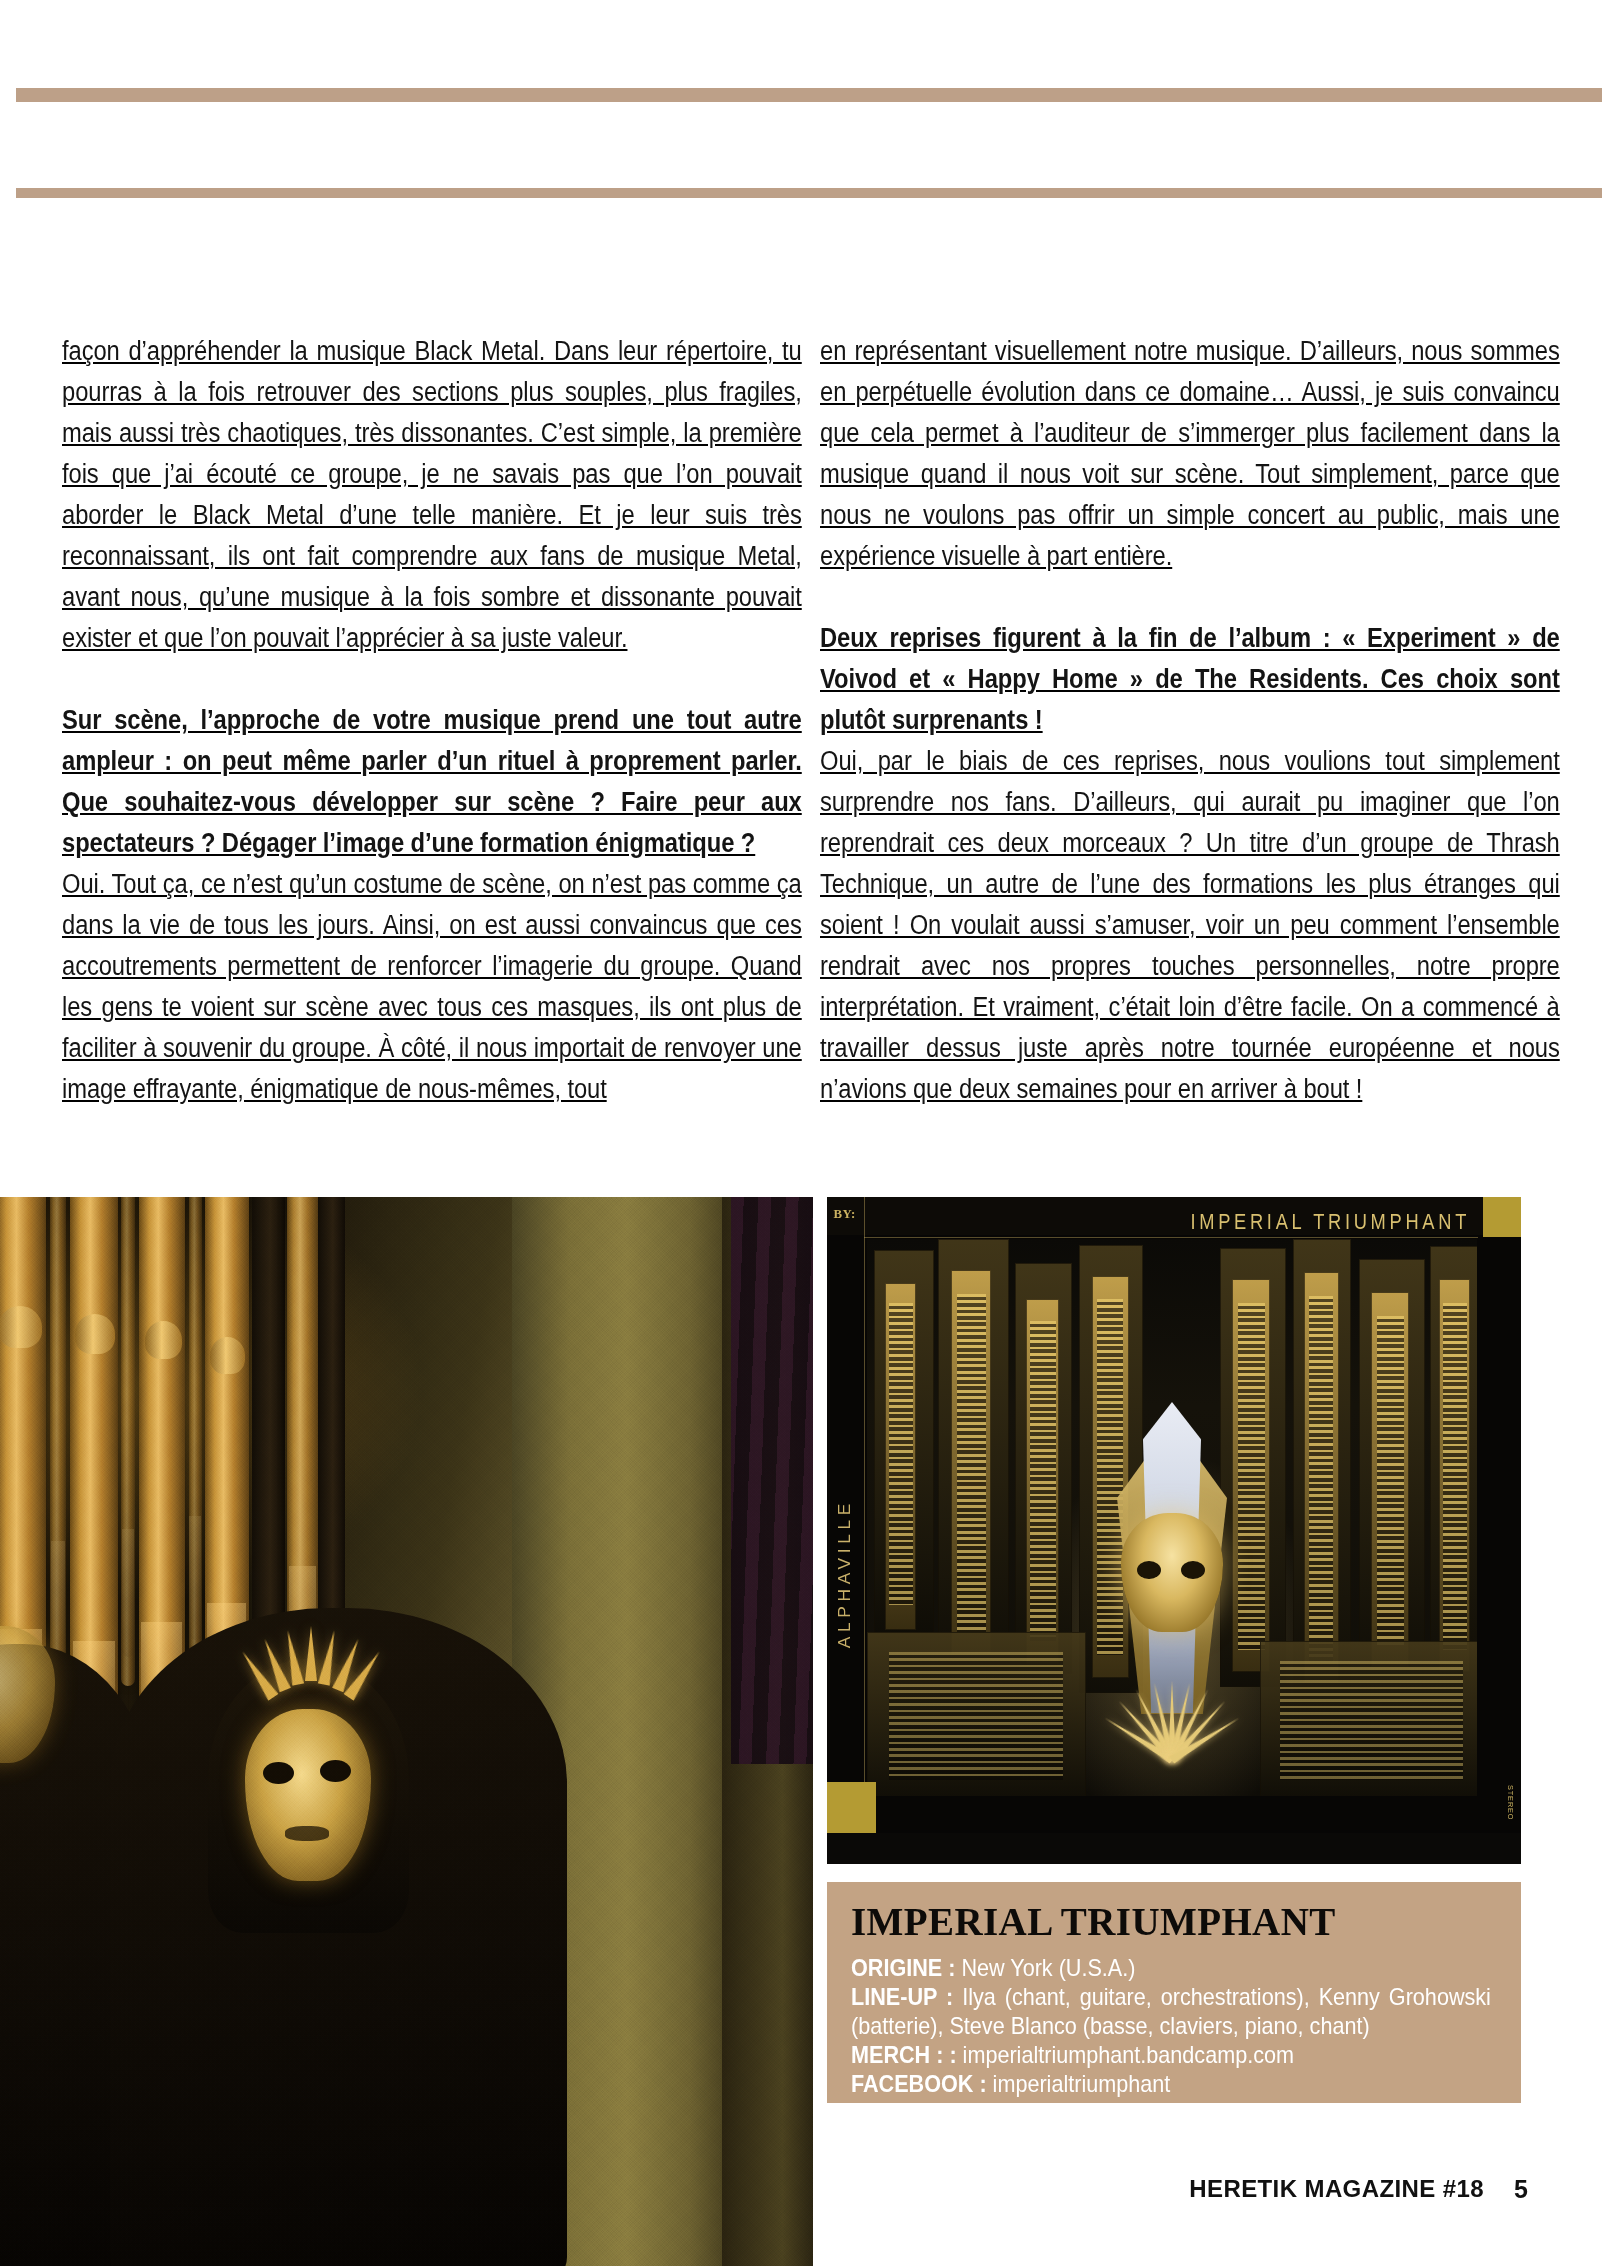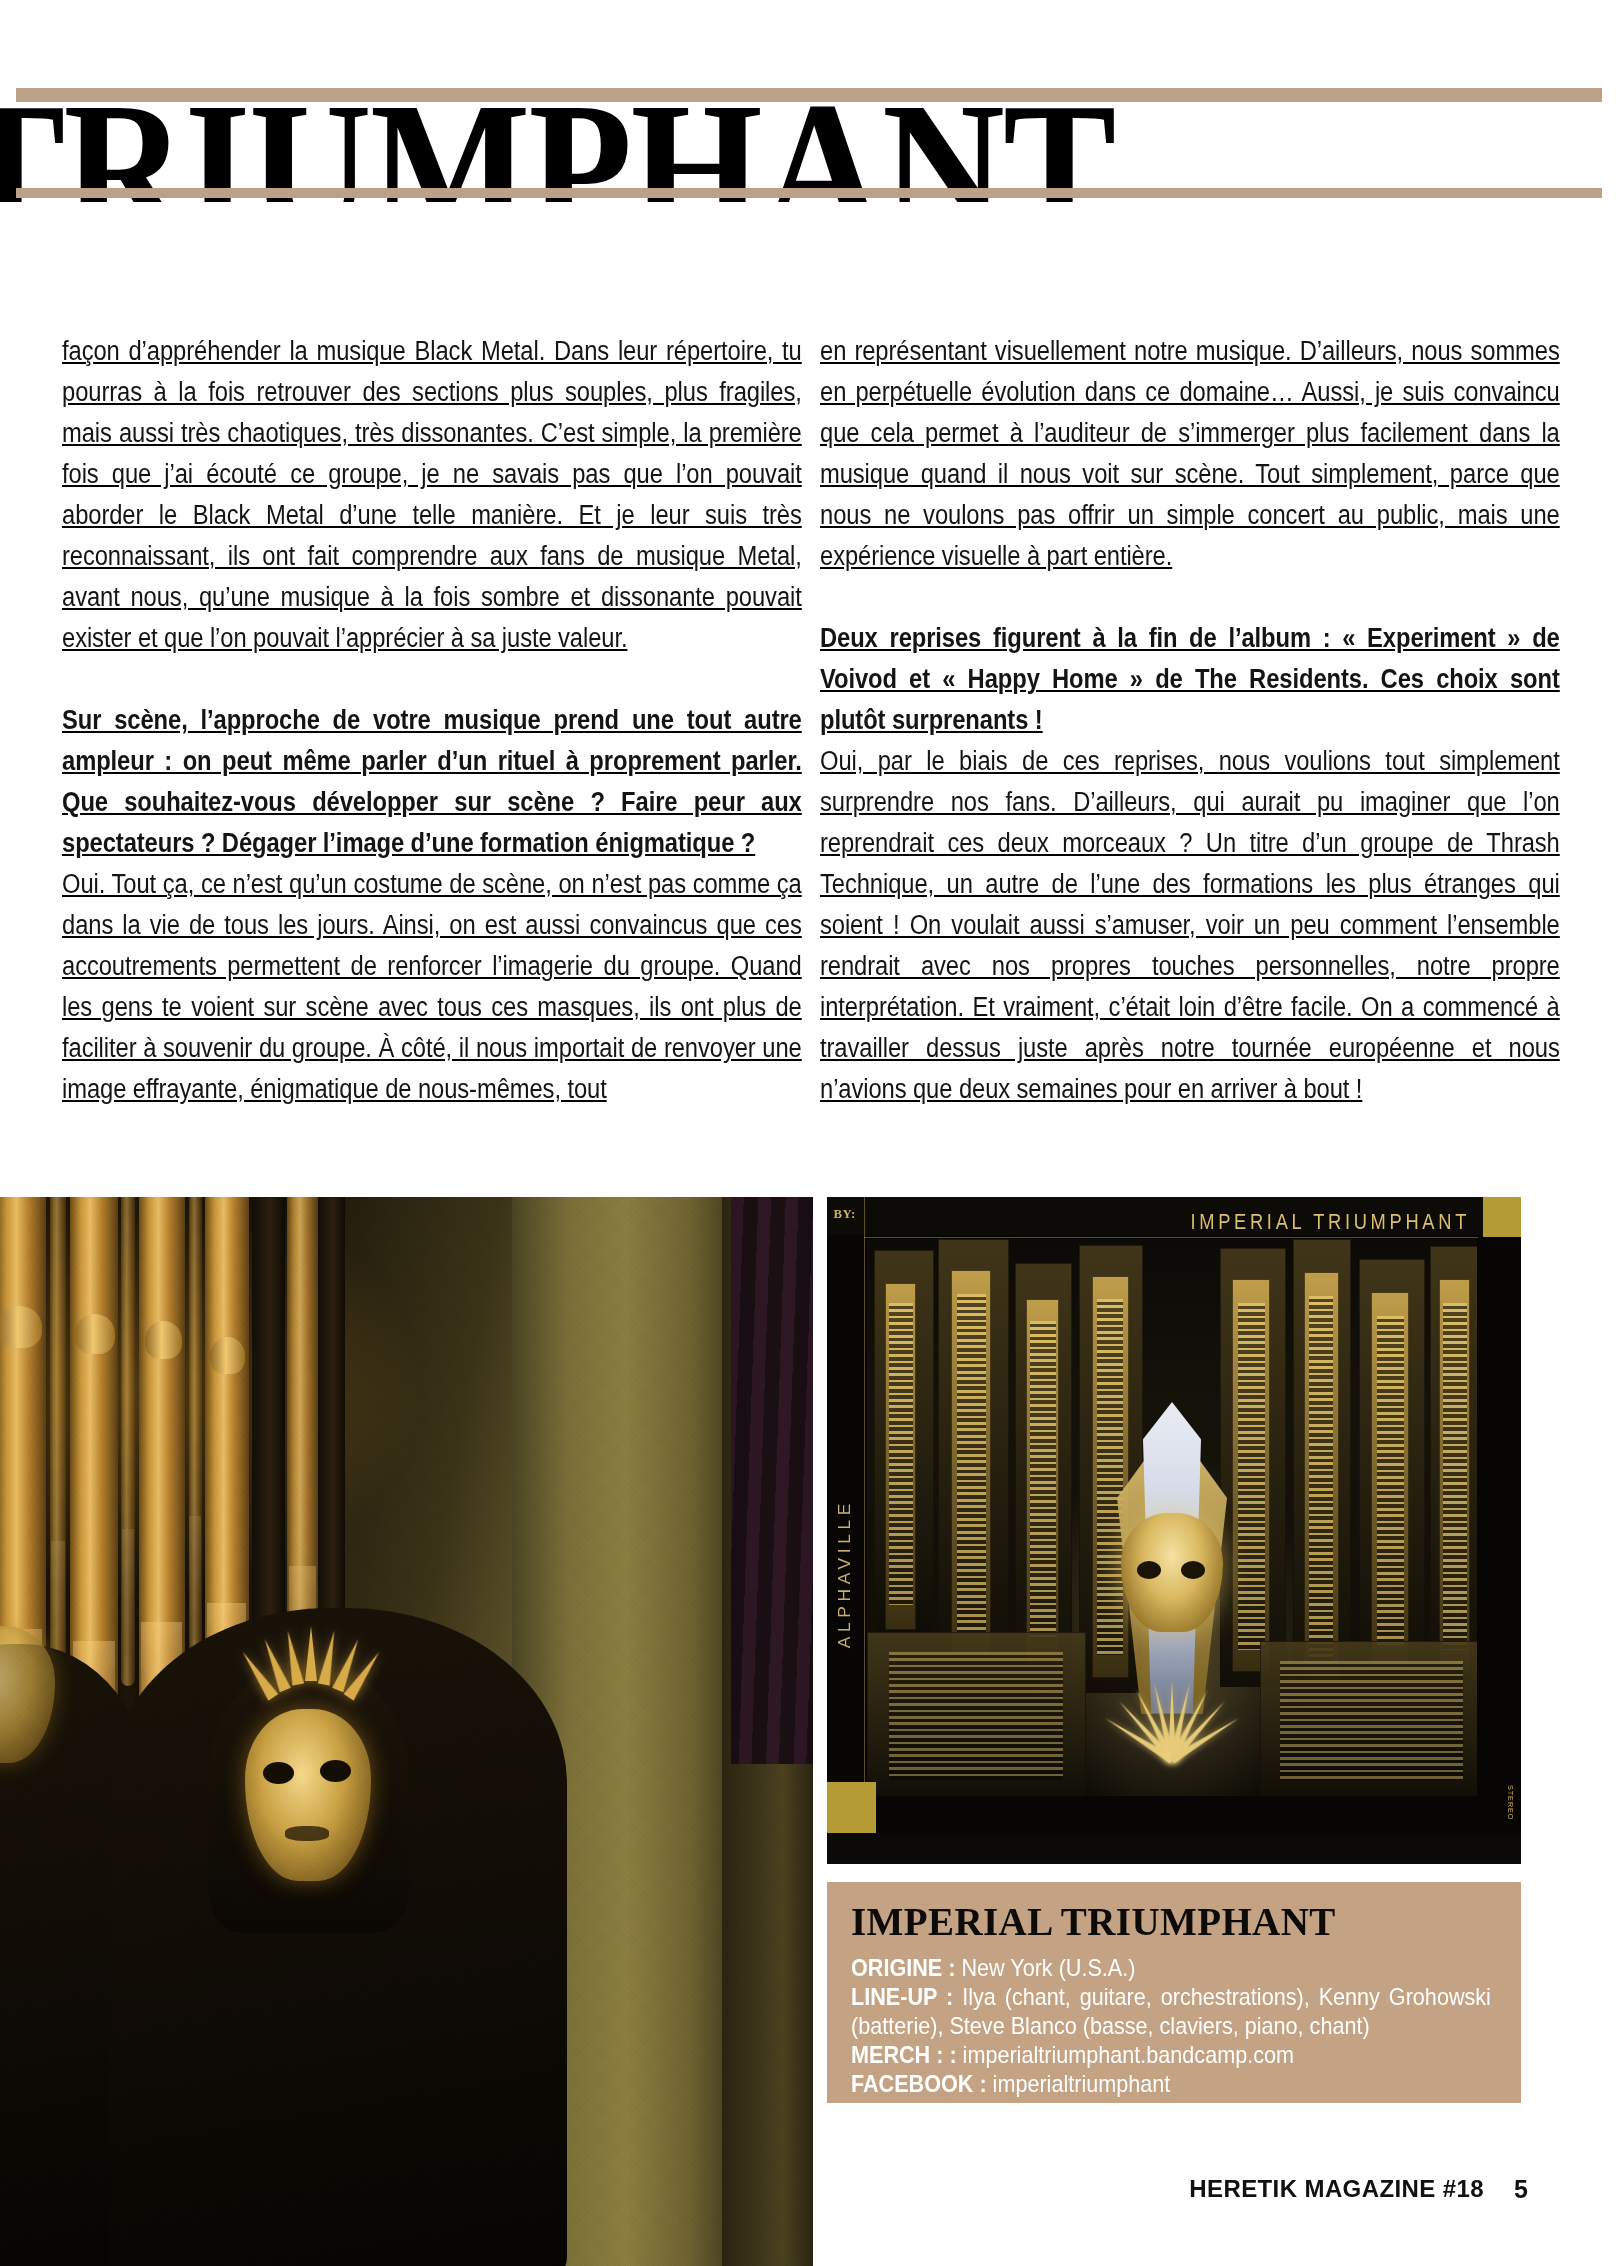--- a/index.html
+++ b/index.html
@@ -447,23 +447,20 @@
     font-size: 25px;
     color: #111111;
   }
 </style>
 </head>
 <body>
 
 <div class="page">
 
   <div class="rule-top"></div>
-  <div class="masthead">
-    <div class="masthead-title">TRIUMPHANT</div>
-  </div>
   <div class="rule-bottom"></div>
 
   <div class="cols">
 
     <div class="col col-left">
       <p class="body ragged">façon d’appréhender la musique Black Metal. Dans leur répertoire, tu pourras à la fois retrouver des sections plus souples, plus fragiles, mais aussi très chaotiques, très dissonantes. C’est simple, la première fois que j’ai écouté ce groupe, je ne savais pas que l’on pouvait aborder le Black Metal d’une telle manière. Et je leur suis très reconnaissant, ils ont fait comprendre aux fans de musique Metal, avant nous, qu’une musique à la fois sombre et dissonante pouvait exister et que l’on pouvait l’apprécier à sa juste valeur.</p>
       <p class="body q spacer-before">Sur scène, l’approche de votre musique prend une tout autre ampleur : on peut même parler d’un rituel à proprement parler. Que souhaitez-vous développer sur scène ? Faire peur aux spectateurs ? Dégager l’image d’une formation énigmatique ?</p>
       <p class="body">Oui. Tout ça, ce n’est qu’un costume de scène, on n’est pas comme ça dans la vie de tous les jours. Ainsi, on est aussi convaincus que ces accoutrements permettent de renforcer l’imagerie du groupe. Quand les gens te voient sur scène avec tous ces masques, ils ont plus de faciliter à souvenir du groupe. À côté, il nous importait de renvoyer une image effrayante, énigmatique de nous-mêmes, tout</p>
     </div>
 

